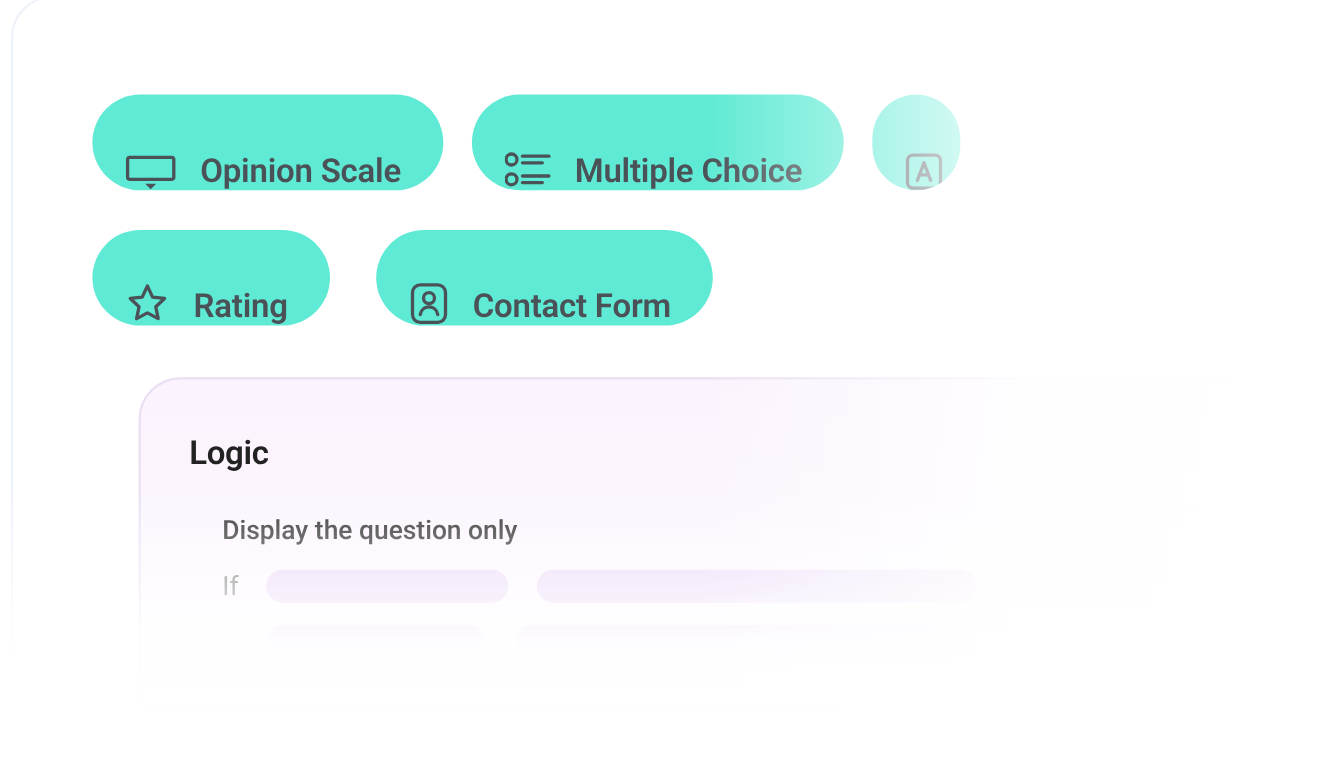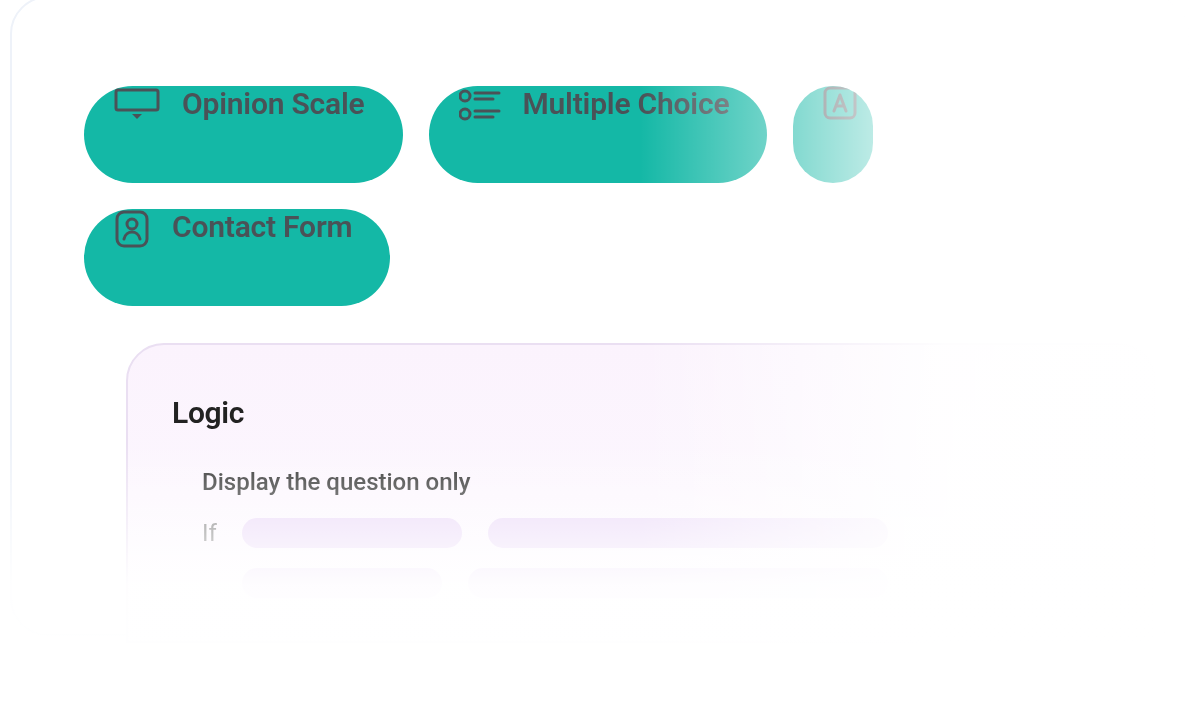--- a/index.html
+++ b/index.html
@@ -30,25 +30,25 @@
   }
   .chips-row2 {
     position: absolute;
     top: 211px;
     left: 72px;
     display: flex;
     gap: 42px;
     align-items: center;
   }
   .chip {
-    height: 97px;
+    height: 87px;
     border-radius: 60px;
-    background: #14b8a6;
+    background: #5eead4;
     display: inline-flex;
-    align-items: flex-start;
+    align-items: flex-end;
     gap: 22px;
     padding: 0 38px 0 30px;
     color: #4a5257;
     font-size: 30px;
     font-weight: 600;
     letter-spacing: -0.2px;
     cursor: pointer;
     white-space: nowrap;
   }
   .chip.partial {
@@ -159,20 +159,28 @@
           <svg width="34" height="34" viewBox="0 0 34 34" fill="none" stroke="#4a5257" stroke-width="3">
             <rect x="2" y="2" width="30" height="30" rx="5"></rect>
             <path d="M11 25 L17 9 L23 25 M13 20 H21" stroke-linecap="round" stroke-linejoin="round"></path>
           </svg>
         </span>
       </div>
     </div>
 
     <div class="chips-row2">
 
+      <div class="chip">
+        <span class="ico">
+          <svg width="40" height="40" viewBox="0 0 40 40" fill="none" stroke="#4a5257" stroke-width="3" stroke-linejoin="round">
+            <path d="M20 4 L24.7 14.1 L35.6 15.3 L27.6 22.9 L29.8 33.7 L20 28.4 L10.2 33.7 L12.4 22.9 L4.4 15.3 L15.3 14.1 Z"></path>
+          </svg>
+        </span>
+        <span>Rating</span>
+      </div>
 
 
       <div class="chip">
         <span class="ico">
           <svg width="36" height="40" viewBox="0 0 36 40" fill="none" stroke="#4a5257" stroke-width="3" stroke-linecap="round" stroke-linejoin="round">
             <rect x="3" y="3" width="30" height="34" rx="7"></rect>
             <circle cx="18" cy="15" r="5"></circle>
             <path d="M10 30 c1-5 5-7 8-7 s7 2 8 7"></path>
           </svg>
         </span>

